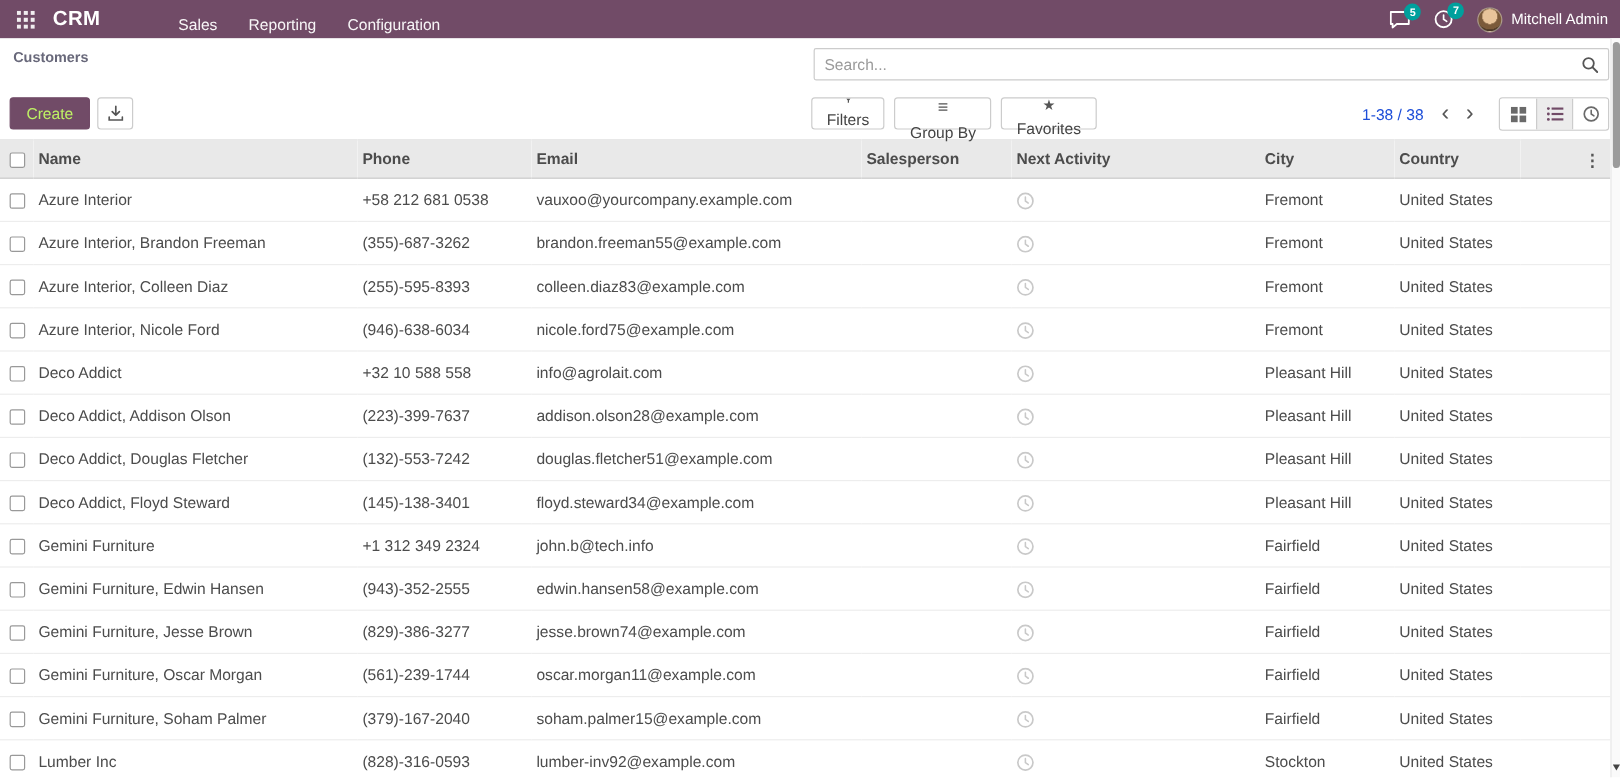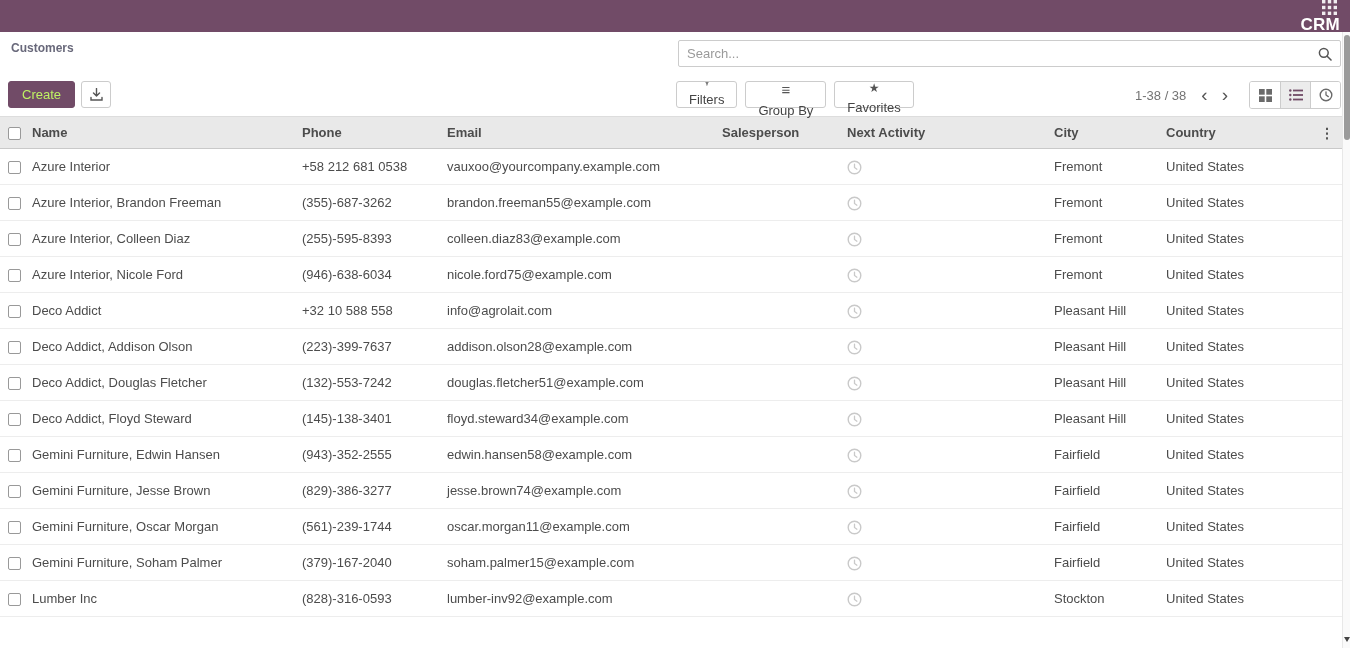--- a/index.html
+++ b/index.html
@@ -1,20 +1,20 @@
 <!DOCTYPE html>
 <html style="--brand: #714B67; --badge: #00A09D; --header-bg: #e9e9e9; --text: #4c4c4c;"><head>
 <meta charset="utf-8">
 <style>
   *{margin:0;padding:0;box-sizing:border-box;}
   html,body{width:1350px;height:648px;overflow:hidden;}
   body{font-family:"Liberation Sans",sans-serif;font-size:13px;color:#4c4c4c;background:#fff;position:relative;}
 
   
-  .topbar{height:32px;background:var(--brand,#714B67);display:flex;align-items:flex-end;color:#fff;padding:0 10px;flex-direction:column;}
+  .topbar{height:32px;background:var(--brand,#714B67);display:flex;align-items:center;color:#fff;padding:0 10px;}
   .apps-btn{width:22px;height:22px;display:flex;align-items:center;justify-content:center;cursor:pointer;opacity:.9;}
   .brand{font-size:17px;font-weight:bold;margin-left:12px;letter-spacing:.3px;cursor:pointer;}
   .topmenu{display:flex;margin-left:52px;height:22px;}
   .topmenu .menu-item{padding:0 13px;line-height:32px;font-size:13px;color:rgba(255,255,255,.95);cursor:pointer;}
   .top-right{margin-left:auto;display:flex;align-items:center;gap:20px;}
   .icon-badge{position:relative;display:flex;align-items:center;cursor:pointer;}
   .badge{position:absolute;top:-6px;right:-9px;min-width:14px;height:14px;background:var(--badge,#00A09D);color:#fff;font-size:9px;font-weight:bold;border-radius:8px;display:flex;align-items:center;justify-content:center;padding:0 3px;}
   .user{display:flex;align-items:center;gap:7px;cursor:pointer;}
   .avatar{width:21px;height:21px;border-radius:50%;background:radial-gradient(circle at 50% 35%,#e8c49a 0 40%,#7a5a3a 41% 70%,#4a3726 71%);border:1px solid rgba(255,255,255,.4);}
   .user-name{font-size:12.5px;color:#fff;}
@@ -28,21 +28,21 @@
   .search-icon{padding-right:8px;display:flex;align-items:center;cursor:pointer;}
 
   .cp-bottom{height:42px;position:relative;background:#fff;}
   .left-group{position:absolute;left:8px;top:7px;display:flex;gap:6px;}
   .create-btn{background:var(--brand,#714B67);color:#bef264;border:1px solid var(--brand,#714B67);border-radius:3px;height:27px;padding:0 13px;font-size:13px;font-family:inherit;cursor:pointer;}
   .export-btn{width:30px;height:27px;background:#fff;border:1px solid #ccc;border-radius:3px;display:flex;align-items:center;justify-content:center;cursor:pointer;}
   .filter-group{position:absolute;left:676px;top:7px;display:flex;gap:8px;}
   .btn-light{height:27px;background:#fff;border:1px solid #ccc;border-radius:3px;padding:0 12px;display:flex;align-items:center;gap:6px;color:#444;font-size:13px;font-family:inherit;cursor:pointer;flex-direction:column;}
   .star-glyph{color:#555;font-size:12px;line-height:1;}
   .right-group{position:absolute;right:9px;top:7px;display:flex;align-items:center;}
-  .pager-text{margin-right:8px;color:#737373;}
+  .pager-text{margin-right:8px;color:#1d4ed8;}
   .pager-btn{border:none;background:none;font-size:19px;color:#555;padding:0 7px;line-height:26px;cursor:pointer;font-family:inherit;}
   .view-switcher{display:flex;border:1px solid #ccc;border-radius:3px;overflow:hidden;margin-left:14px;}
   .view-btn{width:30px;height:26px;background:#fff;display:flex;align-items:center;justify-content:center;border-left:1px solid #ccc;cursor:pointer;}
   .view-btn:first-child{border-left:none;}
   .view-btn.active{background:#ececec;}
 
   
   .table-wrap{width:1342px;}
   table{width:1342px;border-collapse:collapse;table-layout:fixed;}
   thead th{background:#e9e9e9;height:32px;text-align:left;font-weight:bold;font-size:13px;color:#4c4c4c;padding:0 4px;border-top:1px solid #ddd;border-bottom:1px solid #c9c9c9;cursor:pointer;white-space:nowrap;overflow:hidden;}
@@ -352,20 +352,38 @@
           <circle cx="7.5" cy="7.5" r="6.3" fill="none" stroke="#c9c9c9" stroke-width="1.4"></circle>
           <path d="M7.5 4.2V7.5l2.4 1.7" fill="none" stroke="#c9c9c9" stroke-width="1.3" stroke-linecap="round"></path>
         </svg>
       </span>
     </td>
     <td>Pleasant Hill</td>
     <td>United States</td>
     <td class="extra"></td>
   </tr>
 
+  <tr>
+    <td class="sel"><span class="checkbox"></span></td>
+    <td>Gemini Furniture</td>
+    <td>+1 312 349 2324</td>
+    <td>john.b@tech.info</td>
+    <td></td>
+    <td>
+      <span class="activity-icon">
+        <svg width="15" height="15" viewBox="0 0 15 15">
+          <circle cx="7.5" cy="7.5" r="6.3" fill="none" stroke="#c9c9c9" stroke-width="1.4"></circle>
+          <path d="M7.5 4.2V7.5l2.4 1.7" fill="none" stroke="#c9c9c9" stroke-width="1.3" stroke-linecap="round"></path>
+        </svg>
+      </span>
+    </td>
+    <td>Fairfield</td>
+    <td>United States</td>
+    <td class="extra"></td>
+  </tr>
 
   <tr>
     <td class="sel"><span class="checkbox"></span></td>
     <td>Gemini Furniture, Edwin Hansen</td>
     <td>(943)-352-2555</td>
     <td>edwin.hansen58@example.com</td>
     <td></td>
     <td>
       <span class="activity-icon">
         <svg width="15" height="15" viewBox="0 0 15 15">

